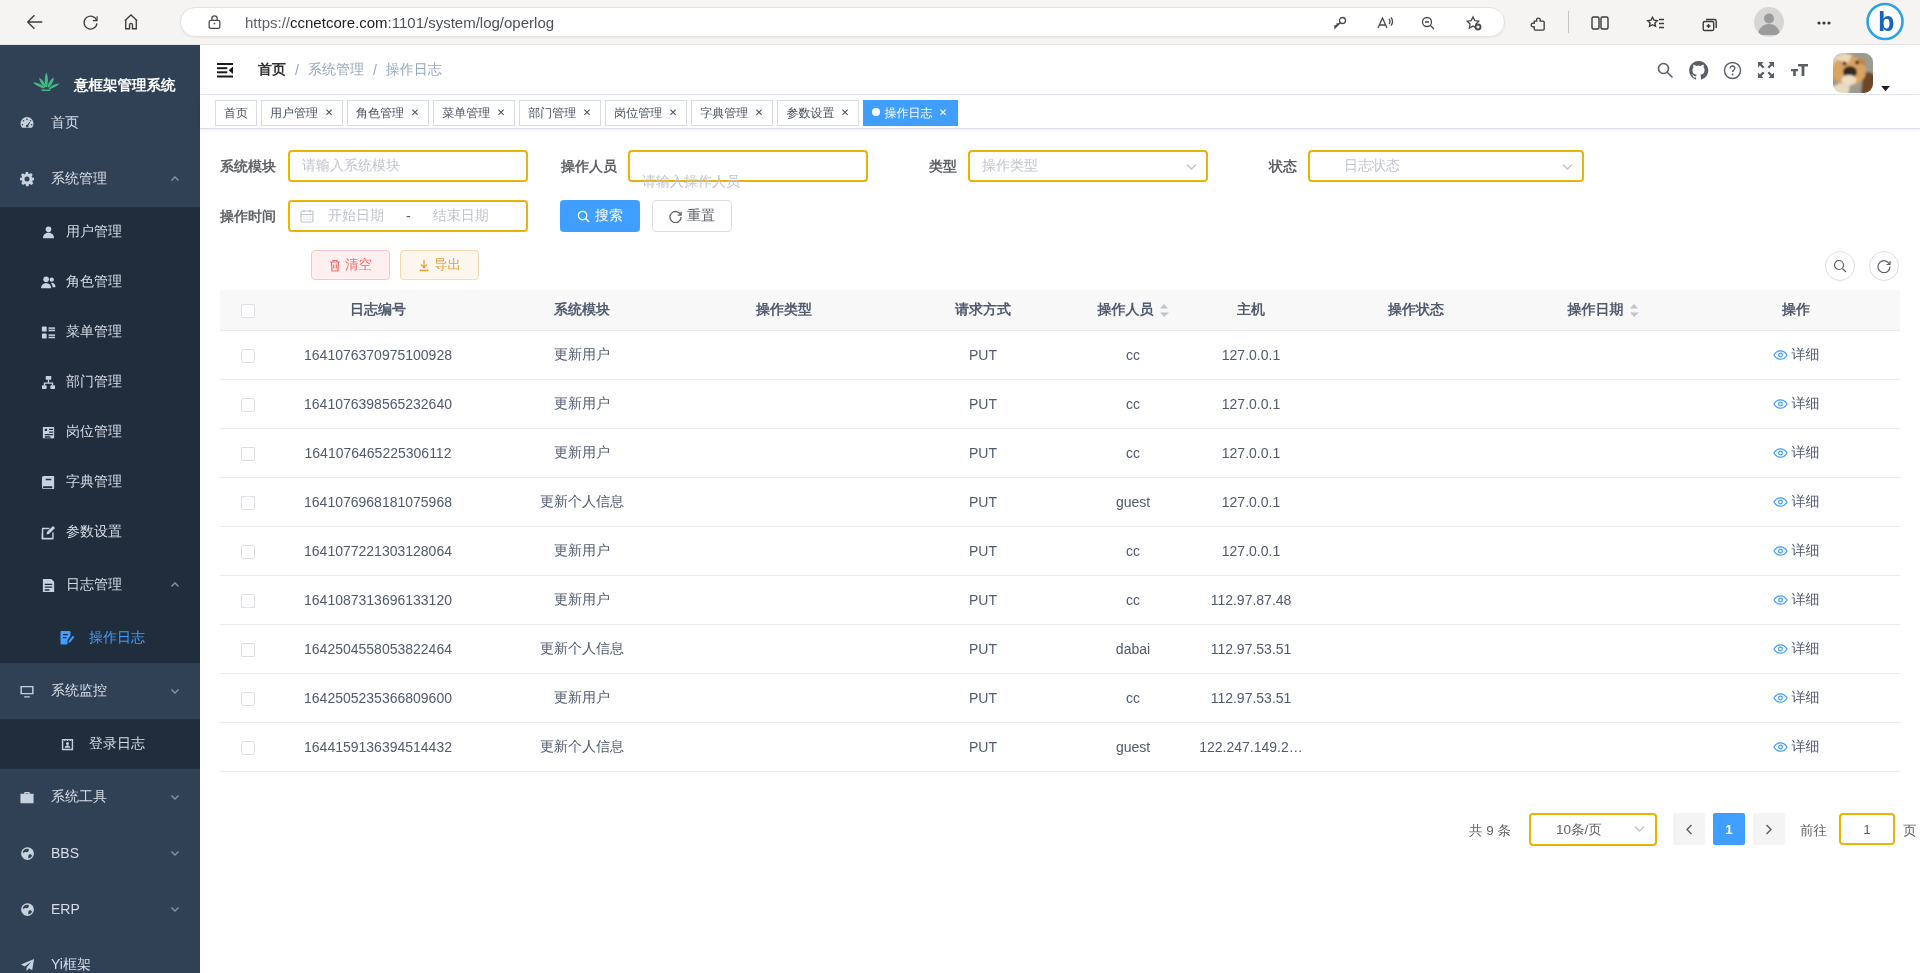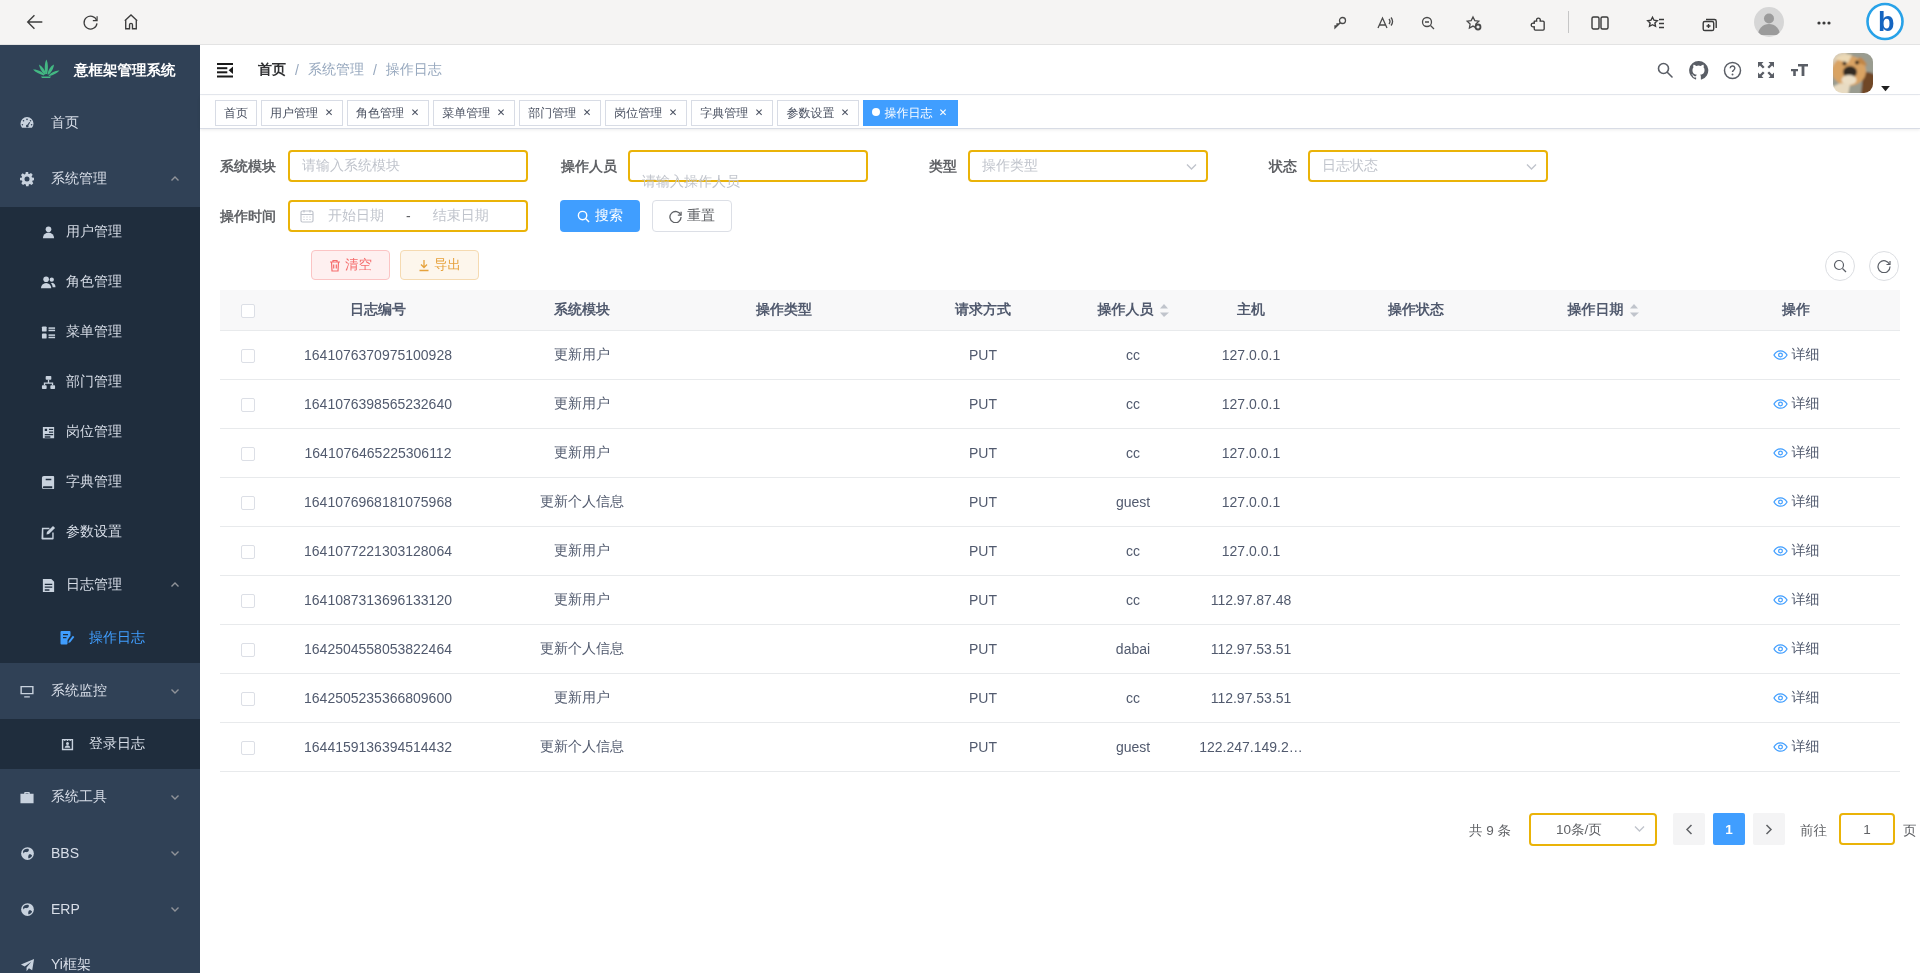--- a/index.html
+++ b/index.html
@@ -5,21 +5,21 @@
 * { margin:0; padding:0; box-sizing:border-box; }
 html,body { width:1920px; height:973px; overflow:hidden; font-family:"Liberation Sans",sans-serif; background:#fff; }
 .abs { position:absolute; }
 
 #chrome { position:absolute; left:0; top:0; width:1920px; height:45px; background:#f5f4f3; border-bottom:1px solid #e3e3e3; }
 .chrome-ic { position:absolute; top:8px; width:28px; height:28px; display:flex; align-items:center; justify-content:center; }
 #urlbar { position:absolute; left:180px; top:7px; width:1325px; height:30px; background:#fff; border:1px solid #e5e3e2; border-radius:15px; box-shadow:0 1px 2px rgba(0,0,0,.06); display:flex; align-items:center; }
 #urltext { font-size:15px; color:#4d5156; margin-left:23px; }
 
 #sidebar { position:absolute; left:0; top:45px; width:200px; height:928px; background:#304156; overflow:hidden; }
-#logo { height:50px; display:flex; align-items:center; }
+#logo { height:50px; display:flex; align-items:flex-end; }
 #logo .ltxt { color:#fff; font-weight:700; font-size:14.5px; margin-left:13px; }
 .mi { position:relative; height:56px; display:flex; align-items:center; color:#d8dee8; font-size:14px; cursor:default; }
 .mi .ic { position:absolute; left:19px; width:16px; height:16px; display:flex; align-items:center; justify-content:center; }
 .mi .tx { position:absolute; left:51px; }
 .smi { height:50px; background:#1f2d3d; }
 .smi .ic { left:40px; }
 .smi .tx { left:66px; }
 .smi2 .ic { left:59px; }
 .h56 { height:56px; }
 .smi2 .tx { left:89px; }
@@ -63,20 +63,28 @@
   <div class="chrome-ic" style="left:76px;">
     <svg width="17" height="17" viewBox="0 0 16 16" fill="none" stroke="#3c3c3c" stroke-width="1.2">
         <path d="M13.8 6A6.1 6.1 0 1 0 14.1 8.8"></path>
         <path d="M14.2 2.2v4h-4" stroke-width="1.1"></path>
       </svg>
   </div>
   <div class="chrome-ic" style="left:117px;">
     <svg width="18" height="18" viewBox="0 0 16 16" fill="none" stroke="#3c3c3c" stroke-width="1.2">
         <path d="M2.5 6.8L8 1.8l5.5 5M3.3 6.3V14h3.4v-3.5a1.3 1.3 0 0 1 2.6 0V14h3.4V6.3"></path>
       </svg>
+  </div>
+  <div id="urlbar">
+    <svg style="margin-left:26px" width="15" height="16" viewBox="0 0 14 15" fill="none" stroke="#494949" stroke-width="1.2">
+        <rect x="2" y="6" width="10" height="7.5" rx="1.6"></rect>
+        <path d="M4.5 6V4.2a2.5 2.5 0 0 1 5 0V6"></path>
+        <circle cx="7" cy="9" r="0.8" fill="#494949" stroke="none"></circle>
+      </svg>
+    <span id="urltext"><span style="color:#5f6368">https://</span><span style="color:#1f1f1f">ccnetcore.com</span><span style="color:#4d5156">:1101/system/log/operlog</span></span>
   </div>
 
   <div class="chrome-ic" style="left:1326px;top:9px">
       <svg width="16" height="16" viewBox="0 0 16 16" fill="none" stroke="#4a4a4a" stroke-width="1.3">
         <circle cx="10.5" cy="5.5" r="3"></circle>
         <path d="M8.3 7.7L3 13v-2h2v-2h2"></path>
       </svg>
     </div>
   <div class="chrome-ic" style="left:1371px;top:9px">
       <svg width="18" height="16" viewBox="0 0 18 16" fill="none" stroke="#4a4a4a" stroke-width="1.3">
@@ -419,21 +427,21 @@
       <span class="ph" style="margin-left:12px;margin-top:32px;">请输入操作人员</span>
     </div>
     <div class="flabel" style="left:929px;top:150px;">类型</div>
     <div class="finput" style="left:968px;top:150px;width:240px;">
       <span class="ph" style="margin-left:12px;">操作类型</span>
       <svg style="position:absolute;right:9px;top:11px" width="11" height="8" viewBox="0 0 11 8" fill="none" stroke="#c0c4cc" stroke-width="1.4">
         <path d="M1 1.5L5.5 6 10 1.5"></path>
       </svg>
     </div>
     <div class="flabel" style="left:1269px;top:150px;">状态</div>
-    <div class="finput" style="left:1308px;top:150px;width:240px;">
+    <div class="finput" style="left:1308px;top:150px;width:276px;padding-left:22px;">
       <span class="ph" style="margin-left:12px;">日志状态</span>
       <svg style="position:absolute;right:9px;top:11px" width="11" height="8" viewBox="0 0 11 8" fill="none" stroke="#c0c4cc" stroke-width="1.4">
         <path d="M1 1.5L5.5 6 10 1.5"></path>
       </svg>
     </div>
     <div class="flabel" style="left:220px;top:200px;text-align:center;">操作时间</div>
     <div class="finput" style="left:288px;top:200px;width:240px;">
       <svg style="margin-left:10px" width="14" height="14" viewBox="0 0 14 14" fill="none" stroke="#c0c4cc" stroke-width="1.2">
         <rect x="1" y="2" width="12" height="11" rx="1.5"></rect>
         <path d="M1 5.5h12M4 1v2.5M10 1v2.5M3.5 8h1M6.5 8h1M9.5 8h1M3.5 10.5h1M6.5 10.5h1M9.5 10.5h1"></path>

